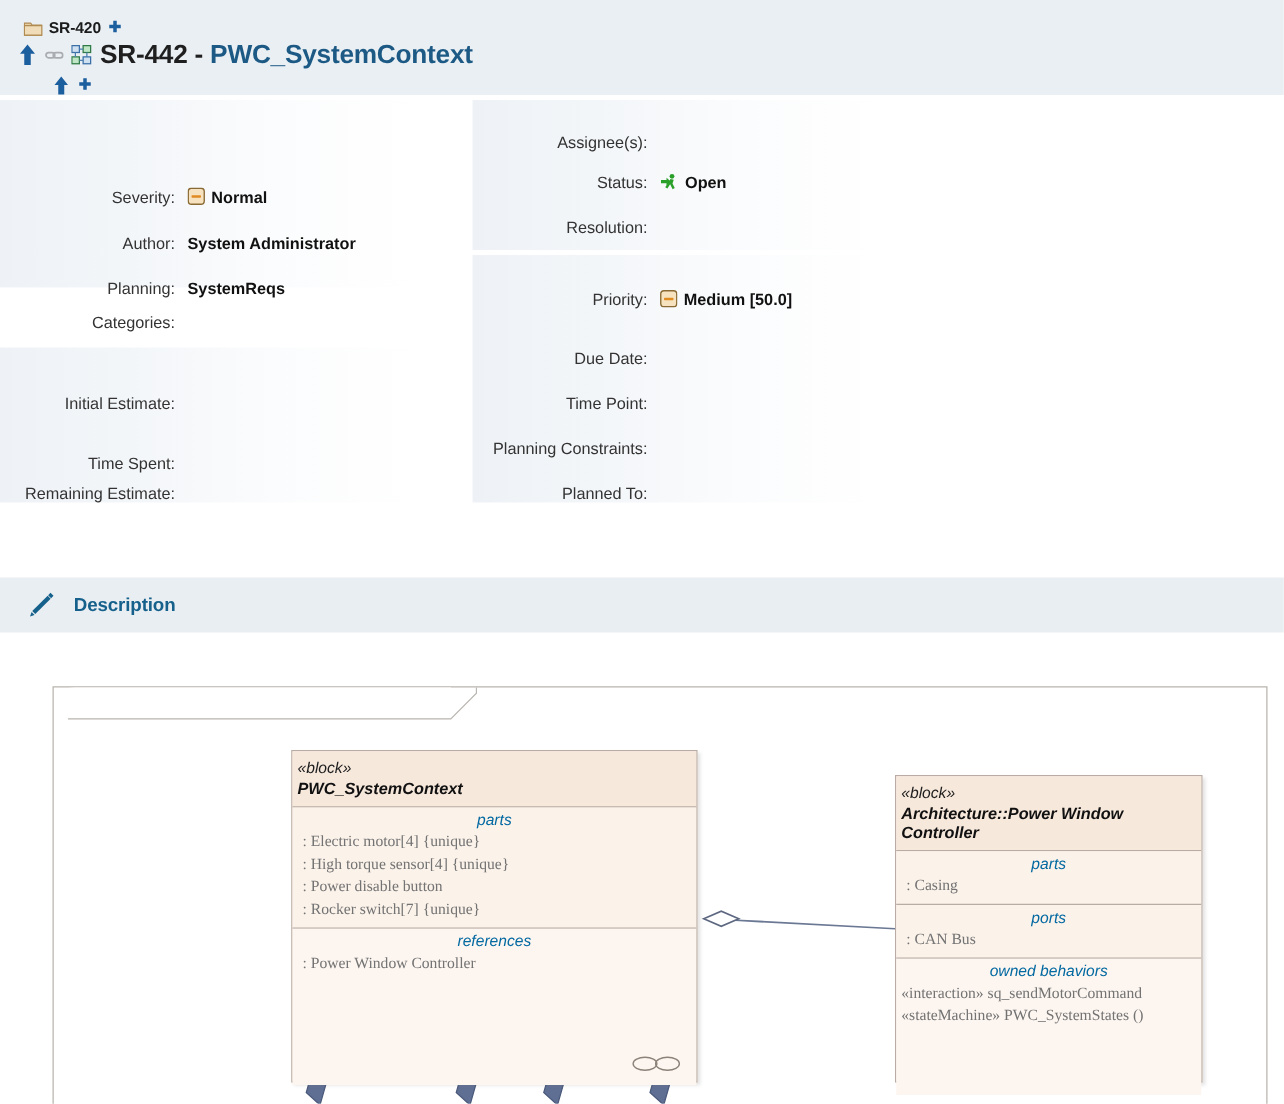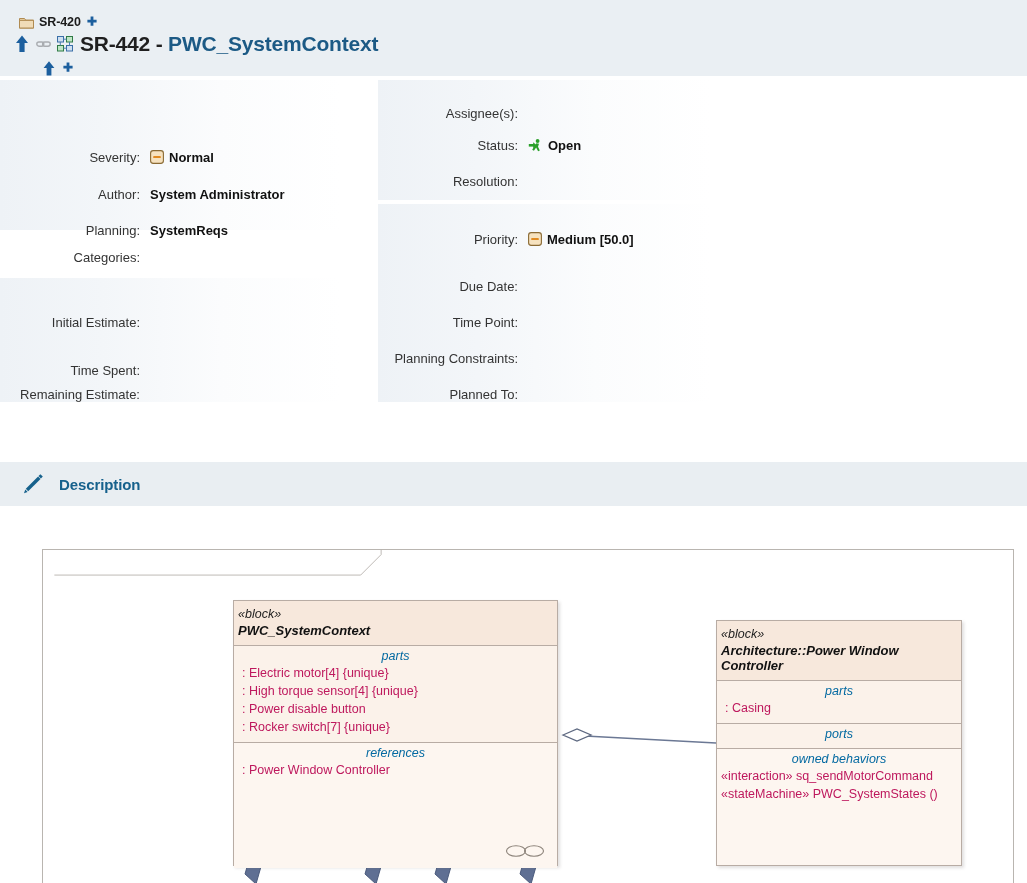--- a/index.html
+++ b/index.html
@@ -206,24 +206,25 @@
   .blk-comp:last-child { border-bottom: none; }
   .comp-title {
     font-size: 12.5px;
     font-style: italic;
     text-align: center;
     color: #0369a1;
     margin-bottom: 1px;
   }
   .comp-item {
     font-size: 12.5px;
-    color: #be185d;
+    color: #737373;
     padding-left: 8px;
     line-height: 18px;
     white-space: nowrap;
+    font-family: Liberation Serif, serif;
   }
   .blk-body-fill { background: #fdf6f0; }
 
   .port-symbol {
     position: absolute;
     right: 12px;
     bottom: 10px;
   }
 
   svg.overlay {
@@ -484,20 +485,21 @@
     <div class="blk-head">
       <div class="blk-stereo">«block»</div>
       <div class="blk-name">Architecture::Power Window Controller</div>
     </div>
     <div class="blk-comp">
       <div class="comp-title">parts</div>
       <div class="comp-item">: Casing</div>
     </div>
     <div class="blk-comp">
       <div class="comp-title">ports</div>
+      <div class="comp-item">: CAN Bus</div>
     </div>
     <div class="blk-comp blk-body-fill" style="height:100px;">
       <div class="comp-title">owned behaviors</div>
       <div class="comp-item" style="padding-left:4px;">«interaction» sq_sendMotorCommand</div>
       <div class="comp-item" style="padding-left:4px;">«stateMachine» PWC_SystemStates ()</div>
     </div>
   </div>
 
 </div>
 

